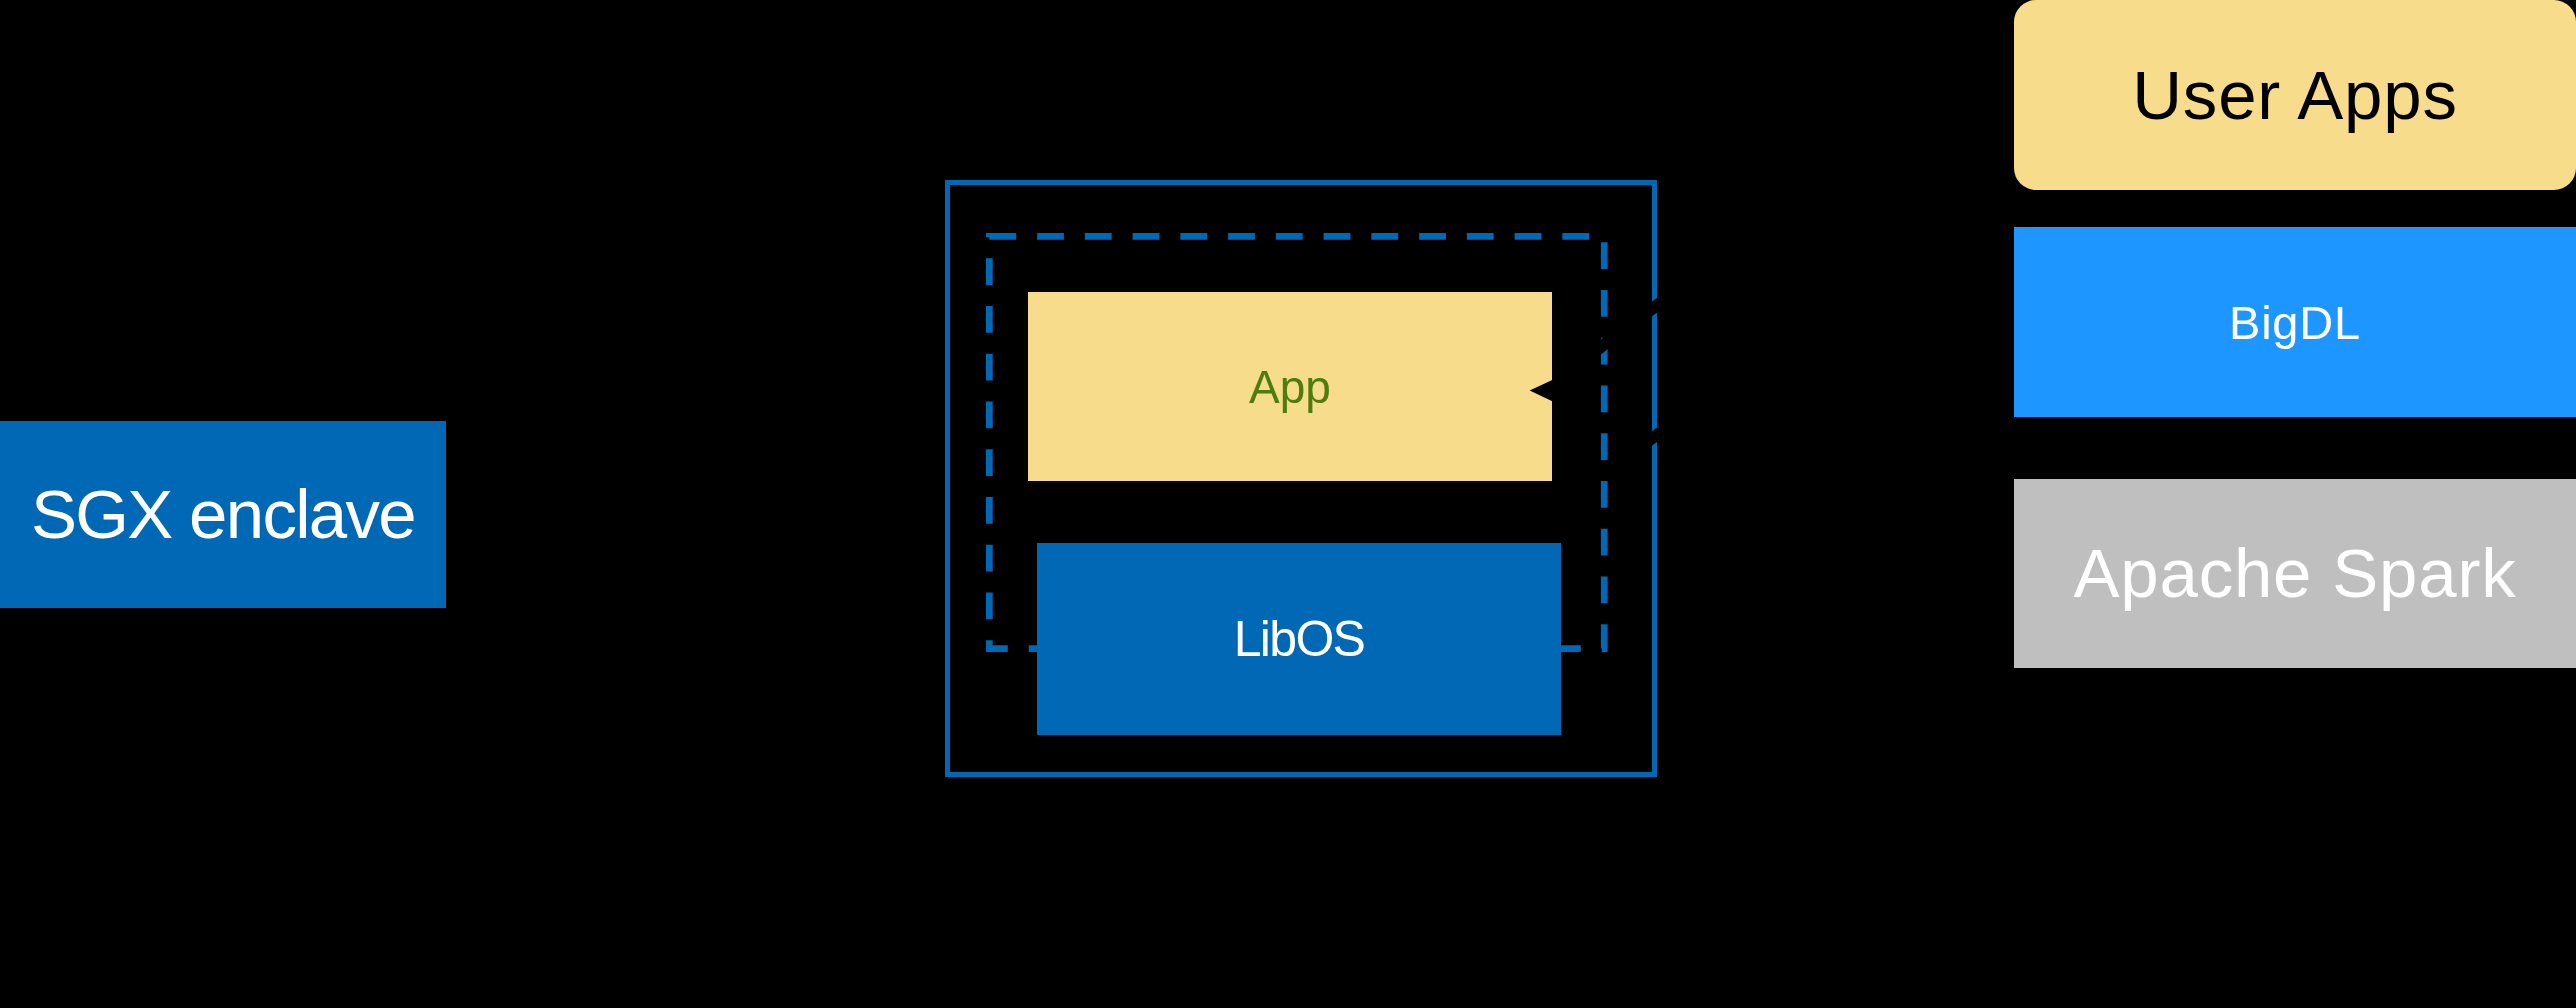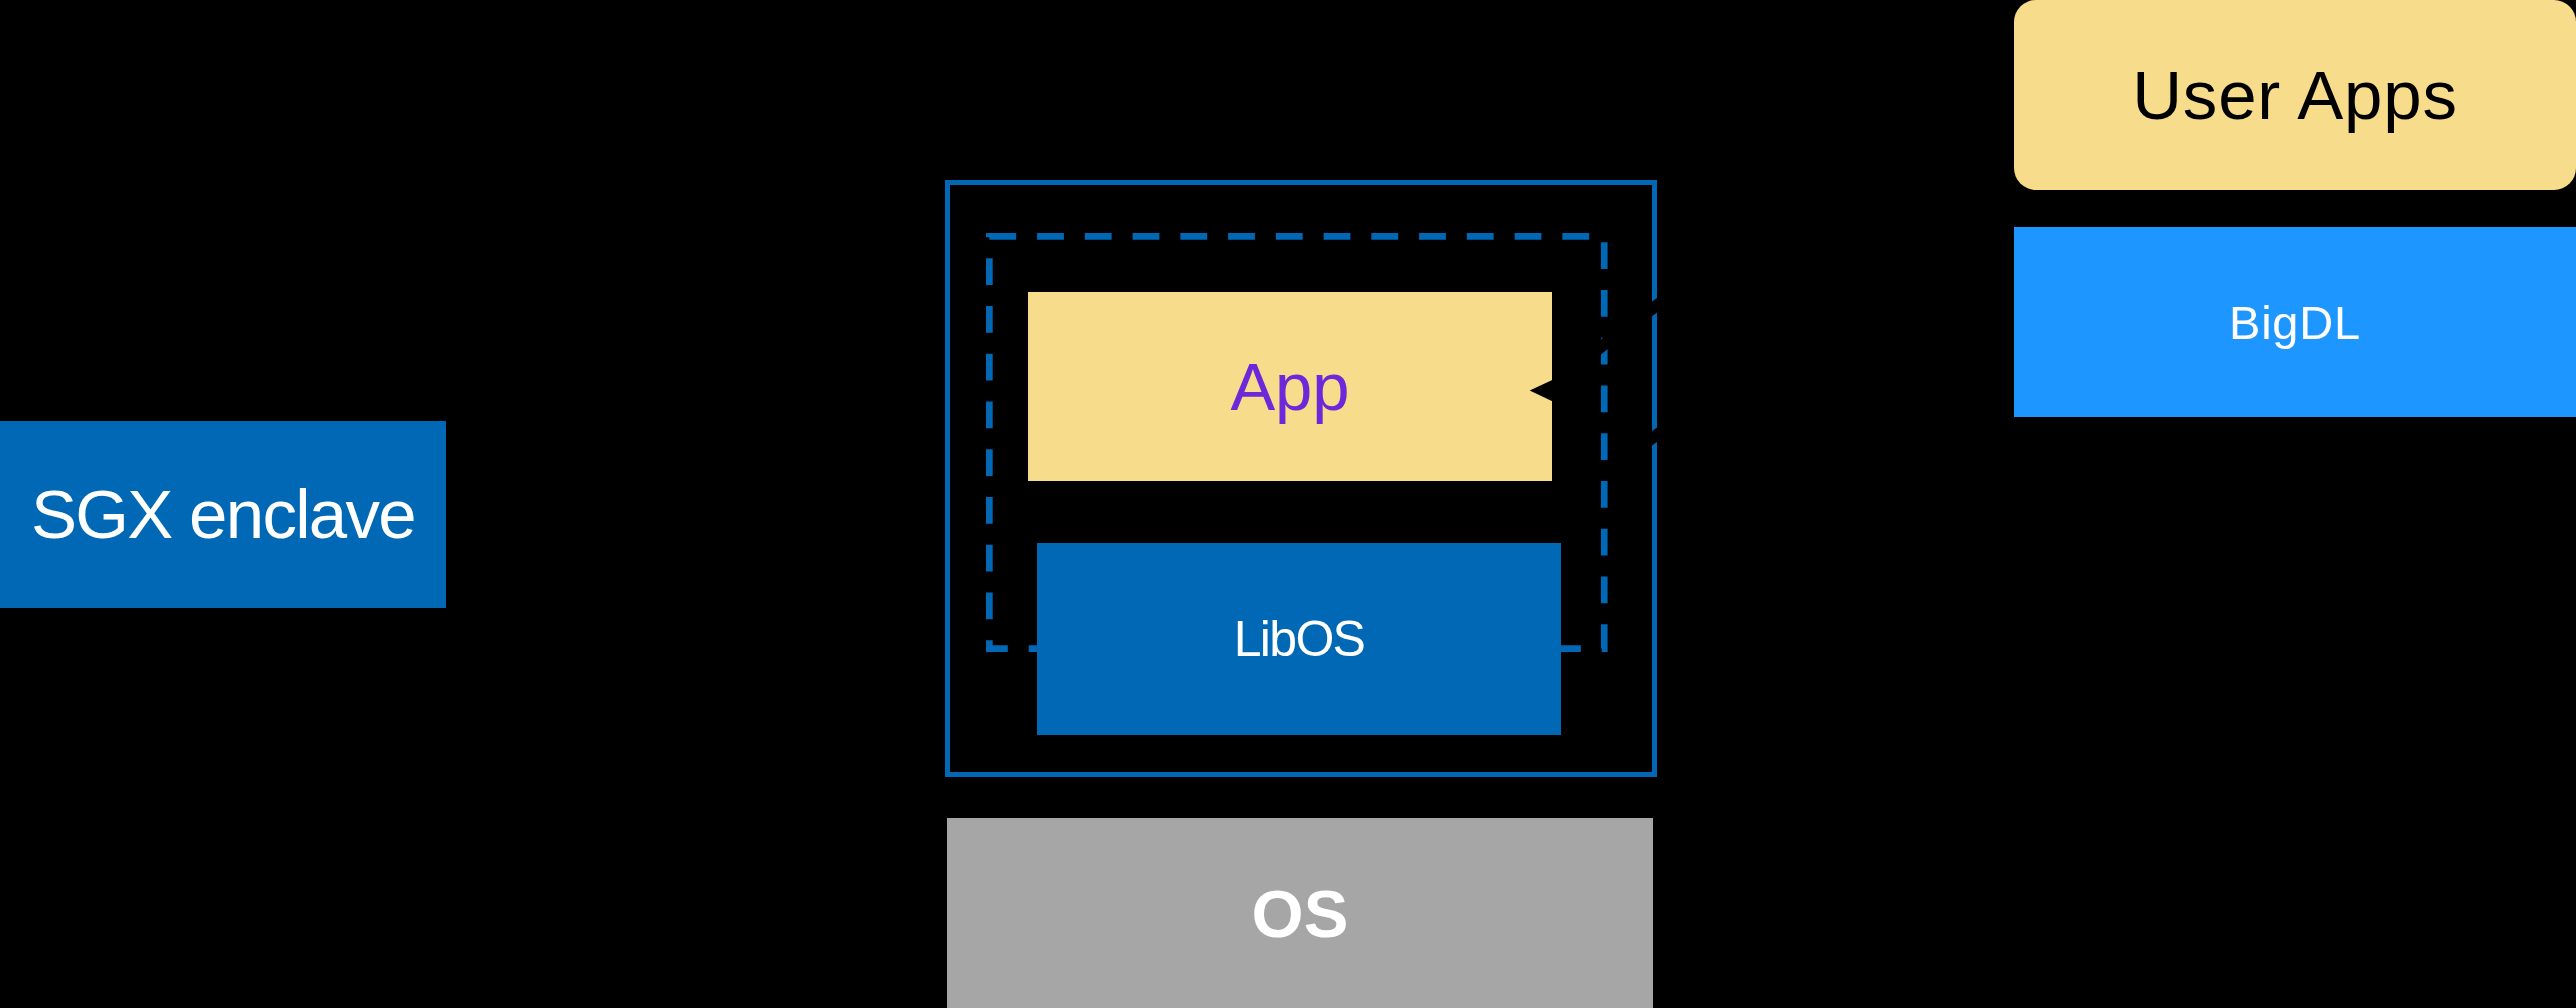--- a/index.html
+++ b/index.html
@@ -27,21 +27,21 @@
   #sgx-box{left:0;top:421px;width:446px;height:187px;background:var(--intel-blue);}
   #sgx-box .lbl{color:#fff;font-size:69px;letter-spacing:-1.7px;}
   
   #enclave-outline{
     left:945px;top:180px;width:712px;height:597px;
     border:5.9px solid var(--intel-blue);
     background:transparent;
   }
   
   #app-box{left:1028px;top:292px;width:524px;height:189px;background:var(--soft-yellow);z-index:3;}
-  #app-box .lbl{color:#6d28d9;font-size:67px;}
+  #app-box .lbl{color:#4d7c0f;font-size:46px;}
   #libos-box{left:1037px;top:543px;width:524px;height:192px;background:var(--intel-blue);z-index:3;}
   #libos-box .lbl{color:#fff;font-size:50px;letter-spacing:-1.7px;}
   
   #os-box{left:947px;top:818px;width:706px;height:190px;background:var(--gray-os);}
   #os-box .lbl{color:#fff;font-size:67px;font-weight:bold;}
   
   #user-apps-box{left:2014px;top:0;width:562px;height:190px;background:var(--soft-yellow);border-radius:22px;}
   #user-apps-box .lbl{color:#000;font-size:69px;letter-spacing:0.8px;}
   #bigdl-box{left:2014px;top:227px;width:562px;height:190px;background:var(--bright-blue);}
   #bigdl-box .lbl{color:#fff;font-size:47px;letter-spacing:0.8px;}
@@ -68,29 +68,29 @@
   </div>
 
   <div id="app-box" class="box">
     <span class="lbl">App</span>
   </div>
 
   <div id="libos-box" class="box">
     <span class="lbl">LibOS</span>
   </div>
 
-  <div id="os-box" class="box">
-    <span class="lbl">OS</span>
-  </div>
 
   <div id="user-apps-box" class="box">
     <span class="lbl">User Apps</span>
   </div>
   <div id="bigdl-box" class="box">
     <span class="lbl">BigDL</span>
+  </div>
+  <div id="spark-box" class="box">
+    <span class="lbl">Apache Spark</span>
   </div>
 
   <svg id="artifact-layer" class="layer" viewBox="0 0 3075 1204" xmlns="http://www.w3.org/2000/svg">
 
     <circle cx="627" cy="616" r="9" fill="#000"></circle>
 
     <polygon points="1858,451 1826,466 1858,481" fill="#000"></polygon>
 
     <line x1="1954" y1="382" x2="1997" y2="350" stroke="#000" stroke-width="14"></line>
 

